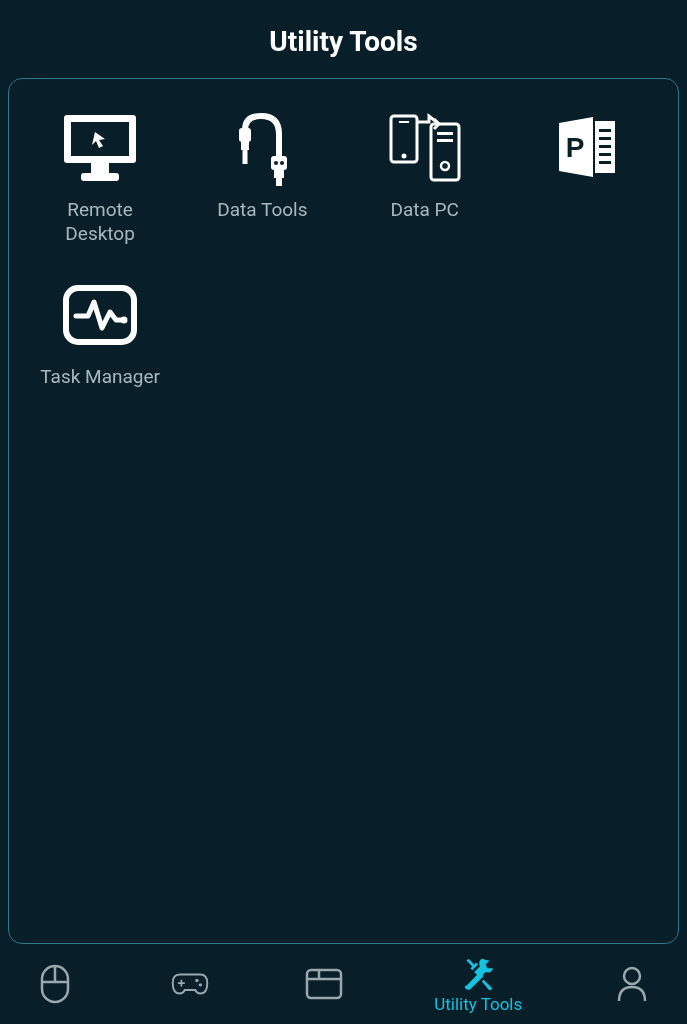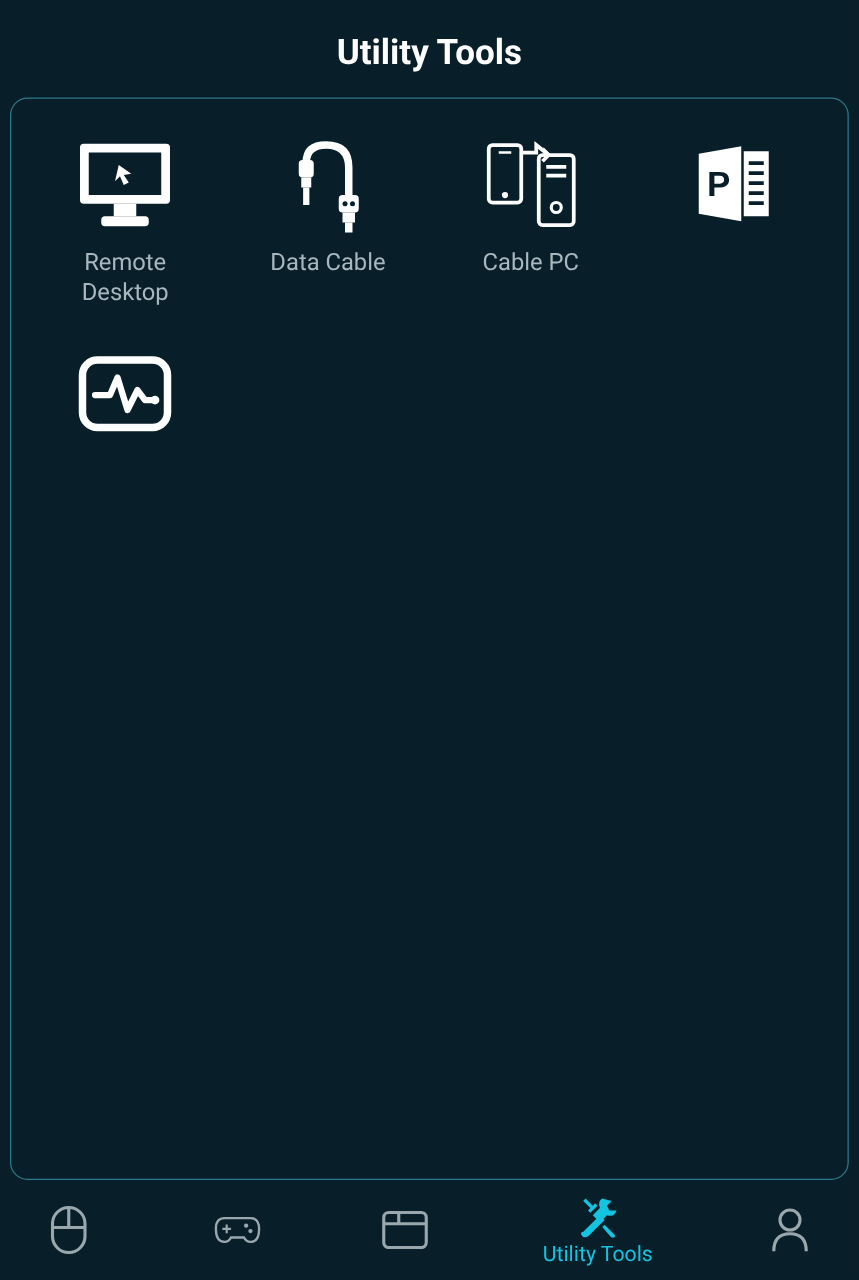--- a/index.html
+++ b/index.html
@@ -115,41 +115,41 @@
         <rect x="12" y="20" width="12" height="14" rx="3" fill="#fff"></rect>
         <rect x="14" y="34" width="8" height="8" fill="#fff"></rect>
         <rect x="15.5" y="42" width="5" height="14" fill="#fff"></rect>
         <rect x="44" y="48" width="16" height="14" rx="3" fill="#fff"></rect>
         <rect x="47" y="62" width="10" height="8" fill="#fff"></rect>
         <rect x="49" y="70" width="6" height="8" fill="#fff"></rect>
         <circle cx="49" cy="55" r="2" fill="#081e28"></circle>
         <circle cx="55" cy="55" r="2" fill="#081e28"></circle>
       </svg>
     </div>
-    <div class="tool-label">Data Cable</div>
+    <div class="tool-label">Data Tools</div>
   </div>
 
   <div class="tool">
     <div class="tool-icon">
       <svg width="80" height="76" viewBox="0 0 80 76">
 
         <rect x="6" y="6" width="26" height="46" rx="3" stroke="#fff" stroke-width="3" fill="none"></rect>
         <rect x="14" y="11" width="10" height="2" fill="#fff"></rect>
         <circle cx="19" cy="46" r="2.5" fill="#fff"></circle>
 
         <rect x="46" y="14" width="28" height="56" rx="3" stroke="#fff" stroke-width="3" fill="none"></rect>
         <rect x="52" y="22" width="16" height="3" fill="#fff"></rect>
         <rect x="52" y="29" width="16" height="3" fill="#fff"></rect>
         <circle cx="60" cy="56" r="4" stroke="#fff" stroke-width="2.5" fill="none"></circle>
 
         <path d="M33 12 L44 12 L44 6 L54 14" stroke="#fff" stroke-width="3" fill="none"></path>
         <path d="M49 9 L54 14 L49 19" stroke="#fff" stroke-width="3" fill="none" stroke-linejoin="round"></path>
       </svg>
     </div>
-    <div class="tool-label">Cable PC</div>
+    <div class="tool-label">Data PC</div>
   </div>
 
   <div class="tool">
     <div class="tool-icon">
       <svg width="76" height="74" viewBox="0 0 76 74">
         <path d="M44 6 L44 66 L10 60 L10 12 Z" fill="#fff"></path>
         <path d="M46 10 L66 10 L66 62 L46 62 Z" fill="#fff"></path>
         <rect x="50" y="18" width="12" height="3" fill="#081e28"></rect>
         <rect x="50" y="26" width="12" height="3" fill="#081e28"></rect>
         <rect x="50" y="34" width="12" height="3" fill="#081e28"></rect>
@@ -161,20 +161,21 @@
   </div>
 
   <div class="tool">
     <div class="tool-icon">
       <svg width="76" height="62" viewBox="0 0 76 62">
         <rect x="4" y="4" width="68" height="54" rx="12" stroke="#fff" stroke-width="6" fill="none"></rect>
         <path d="M14 32 L26 32 L32 18 L40 44 L48 28 L54 36 L62 36" stroke="#fff" stroke-width="5" fill="none" stroke-linecap="round" stroke-linejoin="round"></path>
         <circle cx="62" cy="36" r="3.5" fill="#fff"></circle>
       </svg>
     </div>
+    <div class="tool-label">Task Manager</div>
   </div>
 
 </div>
 
 <div class="navbar">
 
   <div class="nav-item">
     <div class="nav-icon">
       <svg width="30" height="40" viewBox="0 0 30 40">
         <rect x="2" y="2" width="26" height="36" rx="13" stroke="#9aa8ae" stroke-width="2.5" fill="none"></rect>

